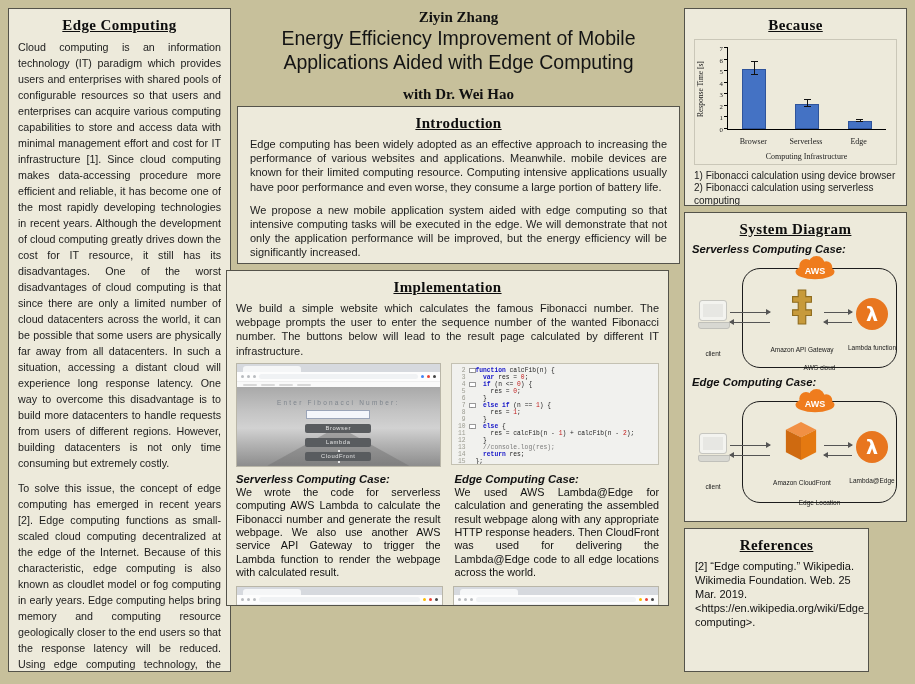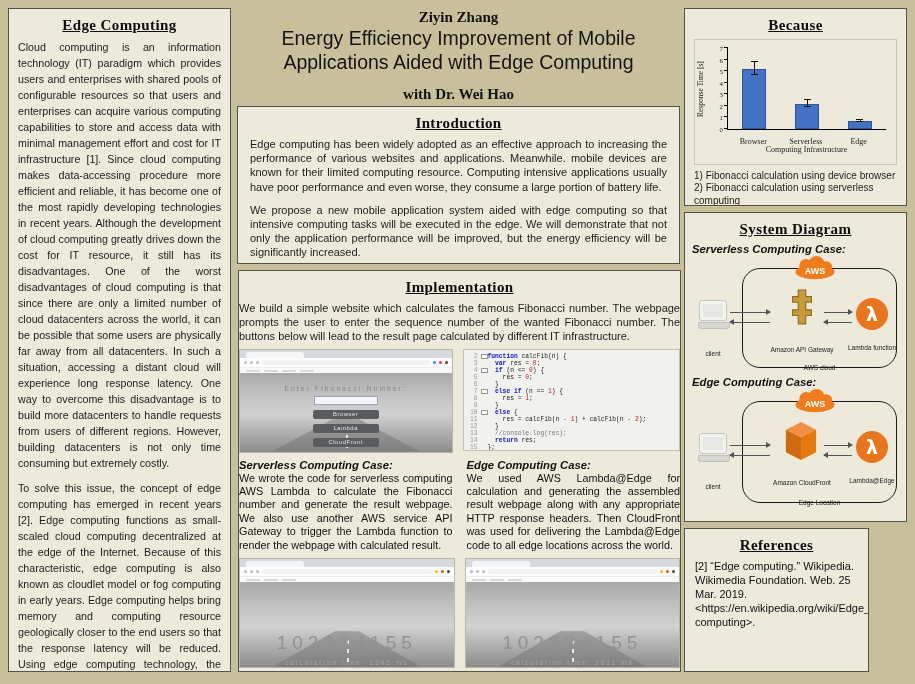--- a/index.html
+++ b/index.html
@@ -13,21 +13,21 @@
   .body-text{font-size:10.7px;line-height:16px;text-align:justify;margin:0 0 9px 0;color:#1c1c1c;}
   
   #title-block{position:absolute;left:237px;top:6px;width:443px;text-align:center;}
   #poster-title{font-size:19.5px;line-height:24px;color:#141414;}
   #poster-author{font-family:"Liberation Serif",serif;font-weight:bold;font-size:15px;margin-top:3px;}
   #poster-advisor{font-family:Liberation Serif, serif;font-weight:bold;font-size:15px;margin-top:12px;}
   
   #panel-intro{left:237px;top:106px;width:443px;height:158px;padding:2px 12px;}
   #panel-intro .body-text{font-size:11px;line-height:14.2px;}
   
-  #panel-impl{left:238px;top:270px;width:443px;height:402px;padding:2px 0;}
+  #panel-impl{left:226px;top:270px;width:443px;height:336px;padding:2px 9px;}
   #panel-impl .body-text{font-size:11px;line-height:14.2px;margin-bottom:5px;}
   .row{display:flex;gap:10px;}
   .col{flex:1;min-width:0;}
   .case-title{font-style:italic;font-weight:bold;font-size:11.3px;margin:4px 0 1px 0;}
   .case-text{font-size:10.8px;line-height:13.4px;text-align:justify;margin:0;}
   
   .shot{border:1px solid #b9b6a8;background:#fff;position:relative;overflow:hidden;}
   .tabstrip{height:8px;background:#d6d9de;position:relative;}
   .tab{position:absolute;left:6px;top:2px;width:58px;height:6px;background:#f5f6f7;border-radius:3px 3px 0 0;}
   .toolbar{height:9px;background:#fdfdfd;display:flex;align-items:center;gap:3px;padding:0 4px;border-bottom:1px solid #eee;}
@@ -62,21 +62,21 @@
   #panel-result{left:684px;top:8px;width:223px;height:198px;padding:2px 7px;}
   #panel-system{left:684px;top:212px;width:223px;height:310px;padding:2px 7px;}
   #panel-refs{left:684px;top:528px;width:185px;height:144px;padding:2px 10px;}
   .ref-text{font-size:11px;line-height:14px;margin:0 0 10px 0;}
   
   .chart{position:relative;height:124px;margin:2px 2px 0 2px;border:1px solid #cac7b8;}
   .plot{position:absolute;left:32px;right:10px;top:8px;bottom:34px;
       border-left:1px solid #000;border-bottom:1px solid #000;}
   .ylabel{position:absolute;left:1px;top:4px;bottom:30px;writing-mode:vertical-rl;transform:rotate(180deg);
       font-family:"Liberation Serif",serif;font-size:7.5px;text-align:center;color:#222;}
-  .xlabel{position:absolute;left:32px;right:10px;bottom:10px;text-align:center;
+  .xlabel{position:absolute;left:32px;right:10px;bottom:3px;text-align:center;
       font-family:"Liberation Serif",serif;font-size:8px;color:#222;}
   .ytick{position:absolute;right:100%;margin-right:5px;font-family:"Liberation Serif",serif;
       font-size:6.8px;color:#222;transform:translateY(3.5px);}
   .ymark{position:absolute;left:-4px;width:4px;height:1px;background:#000;}
   .bar{position:absolute;width:24px;background:#4472c4;border:1px solid #2f549b;box-sizing:border-box;}
   .ebar{position:absolute;width:1px;background:#111;}
   .ecap{position:absolute;width:7px;height:1px;background:#111;}
   .catlabel{position:absolute;bottom:18px;font-family:"Liberation Serif",serif;font-size:8px;
       text-align:center;color:#222;}
   .cases{font-size:10px;line-height:12.4px;margin:5px 2px 0 2px;color:#1c1c1c;}

